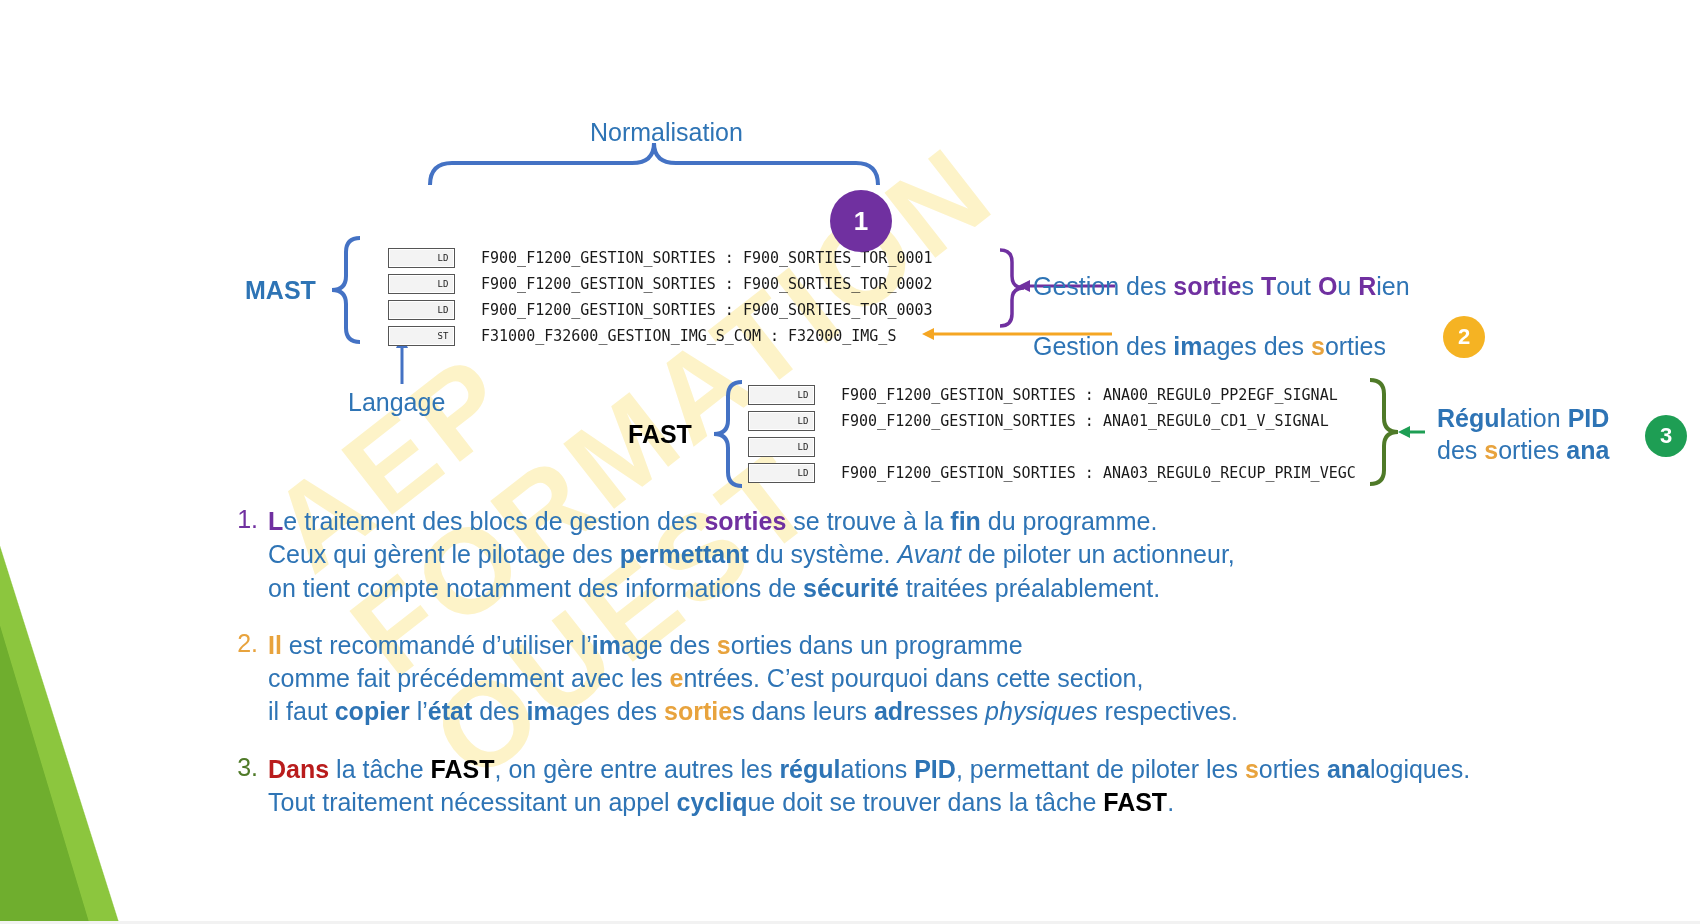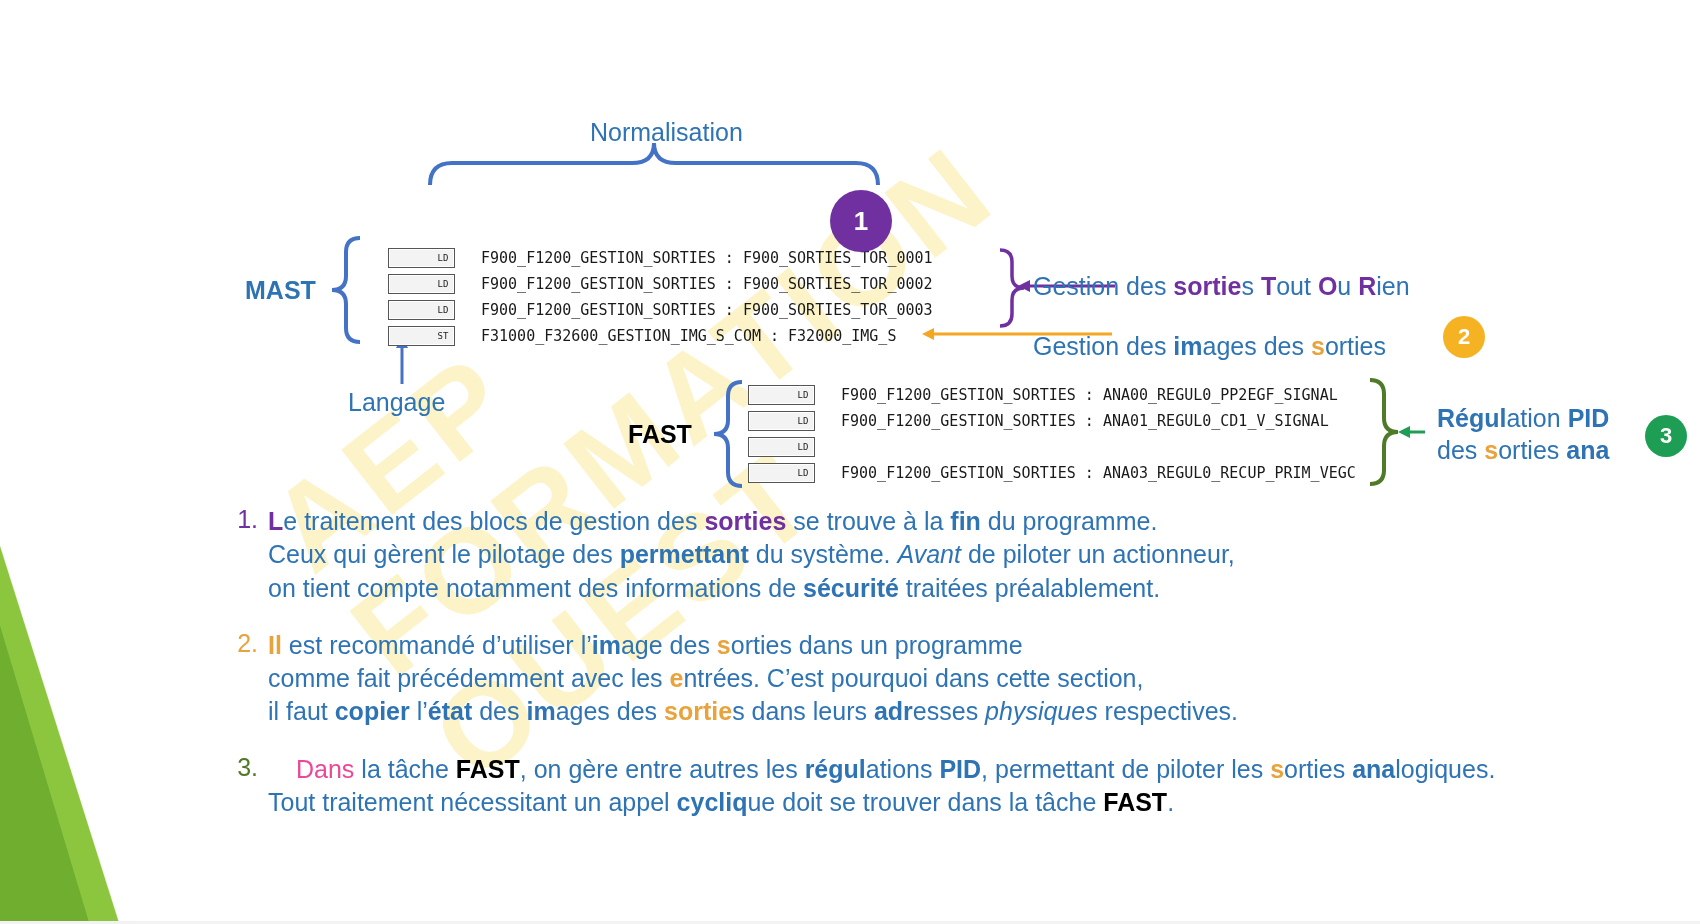--- a/index.html
+++ b/index.html
@@ -106,21 +106,21 @@
   
   .list { position:absolute; left:222px; top:505px; width:1450px; }
   .li { display:flex; margin-bottom:24px; }
   .li-num { width:36px; flex:0 0 36px; font-size:25px; text-align:right; padding-right:10px; }
   .li-body { font-size:25px; color:#2E74B5; line-height:1.33; }
   .n-purple { color:#7030A0; }
   .n-orange { color:#E8A33D; }
   .n-green  { color:#4F7A28; }
   .it { font-style:italic;text-align:right; }
   .bk { color:#000; font-weight:bold; }
-  .b-green { color:#ec4899; font-weight:normal;margin-left:28px; }
+  .b-green { color:#b91c1c; font-weight:bold; }
 
   svg.decor { position:absolute; left:0; top:0; width:1700px; height:924px; overflow:visible; z-index:1; }
 </style>
 </head>
 <body>
 
 <div class="slide">
 
   <div class="watermark">AEP FORMATION OUEST</div>
 

